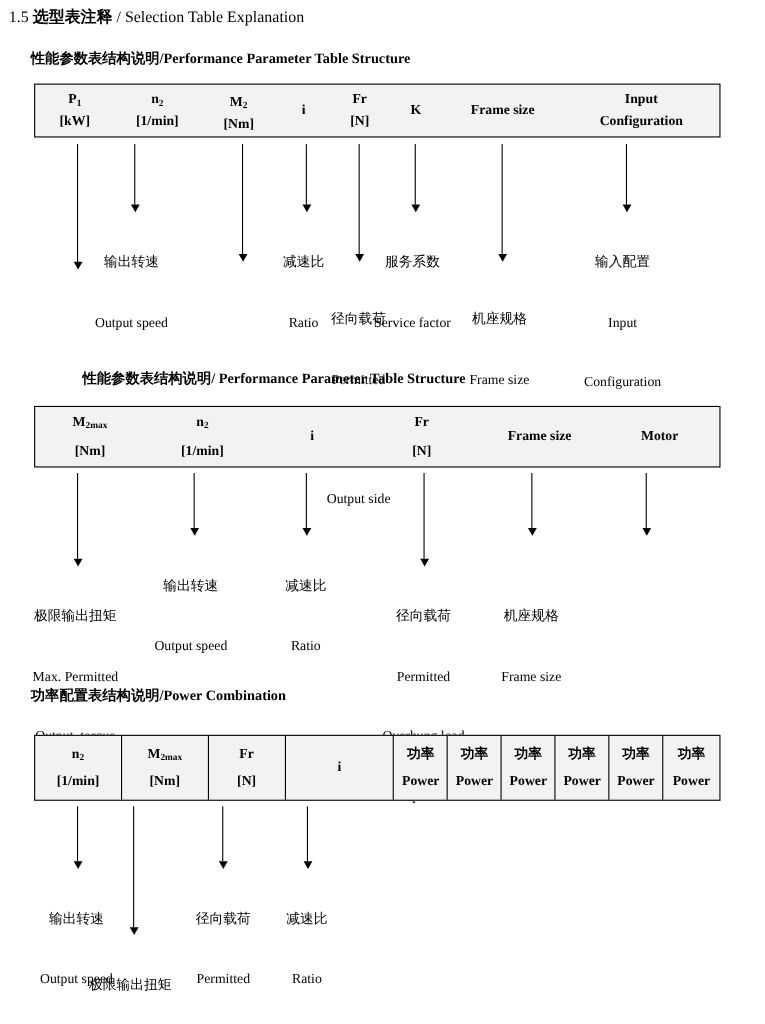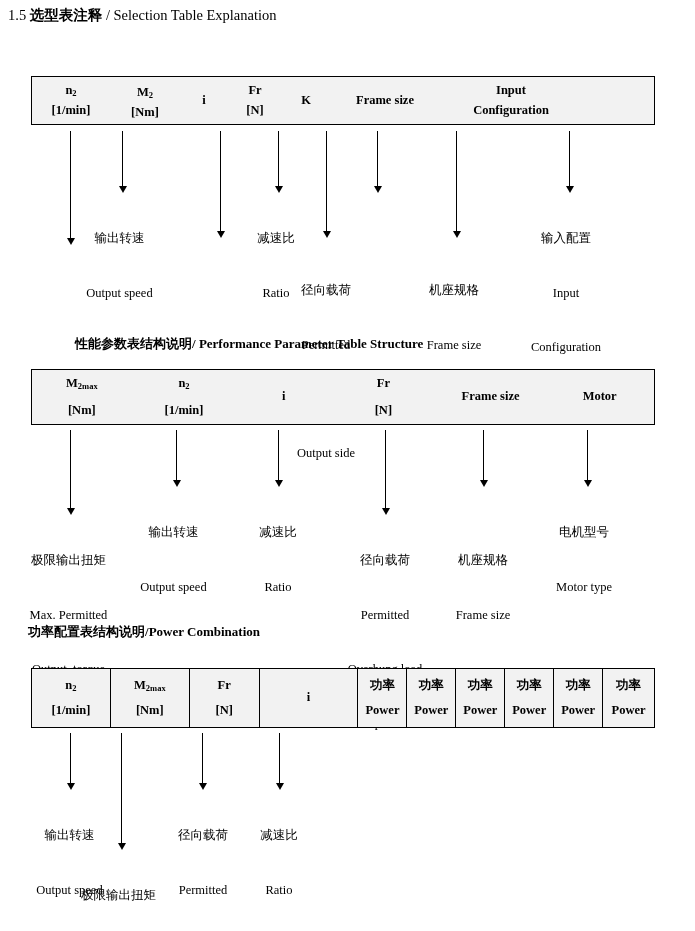--- a/index.html
+++ b/index.html
@@ -105,22 +105,29 @@
 
 <div class="page">
 
   <div class="doc-title">
     <span class="num">1.5</span>
     <span class="cn">选型表注释</span>
     <span class="sep">/</span>
     <span class="en">Selection Table Explanation</span>
   </div>
 
+  <div class="sec-heading" style="left:28px; top:44px;">
+    <span>性能参数表结构说明</span><span>/</span><span>Performance Parameter Table Structure</span>
+  </div>
 
   <div class="tbl" style="left:31px; top:76px; width:624px; height:49px;">
+    <div class="cell" style="width:72px;">
+      <span><span>P</span><sub>1</sub></span>
+      <span class="l2">[kW]</span>
+    </div>
     <div class="cell" style="width:78px;">
       <span><span>n</span><sub>2</sub></span>
       <span class="l2">[1/min]</span>
     </div>
     <div class="cell" style="width:70px;justify-content:flex-end;">
       <span><span>M</span><sub>2</sub></span>
       <span class="l2">[Nm]</span>
     </div>
     <div class="cell" style="width:48px;">
       <span><span>i</span></span>
@@ -181,20 +188,24 @@
   <div class="cap" style="left:230px; top:193px; width:92px;">
     <span class="cn">减速比</span>
     <span class="en">Ratio</span>
   </div>
   <div class="cap" style="left:271px; top:245px; width:110px;">
     <span class="cn">径向载荷</span>
     <span class="en">Permitted</span>
     <span class="en">Overhung load</span>
     <span class="en">Output side</span>
   </div>
+  <div class="cap" style="left:322px; top:193px; width:106px;">
+    <span class="cn">服务系数</span>
+    <span class="en">Service factor</span>
+  </div>
   <div class="cap" style="left:406px; top:245px; width:96px;">
     <span class="cn">机座规格</span>
     <span class="en">Frame size</span>
   </div>
   <div class="cap" style="left:518px; top:193px; width:96px;">
     <span class="cn">输入配置</span>
     <span class="en">Input</span>
     <span class="en">Configuration</span>
   </div>
 
@@ -267,24 +278,20 @@
   <div class="cap" style="left:330px; top:515px; width:110px;">
     <span class="cn">径向载荷</span>
     <span class="en">Permitted</span>
     <span class="en">Overhung load</span>
     <span class="en">Output side</span>
   </div>
   <div class="cap" style="left:435px; top:515px; width:96px;">
     <span class="cn">机座规格</span>
     <span class="en">Frame size</span>
   </div>
-  <div class="cap" style="left:536px; top:487px; width:96px;">
-    <span class="cn">电机型号</span>
-    <span class="en">Motor type</span>
-  </div>
 
   <div class="sec-heading" style="left:28px; top:623px;">
     <span>功率配置表结构说明</span><span>/</span><span>Power Combination</span>
   </div>
 
   <div class="tbl bordered" style="left:31px; top:668px; width:624px; height:60px;">
     <div class="cell" style="width:78px;">
       <span><span>n</span><sub>2</sub></span>
       <span class="l2" style="margin-top:6px;">[1/min]</span>
     </div>

